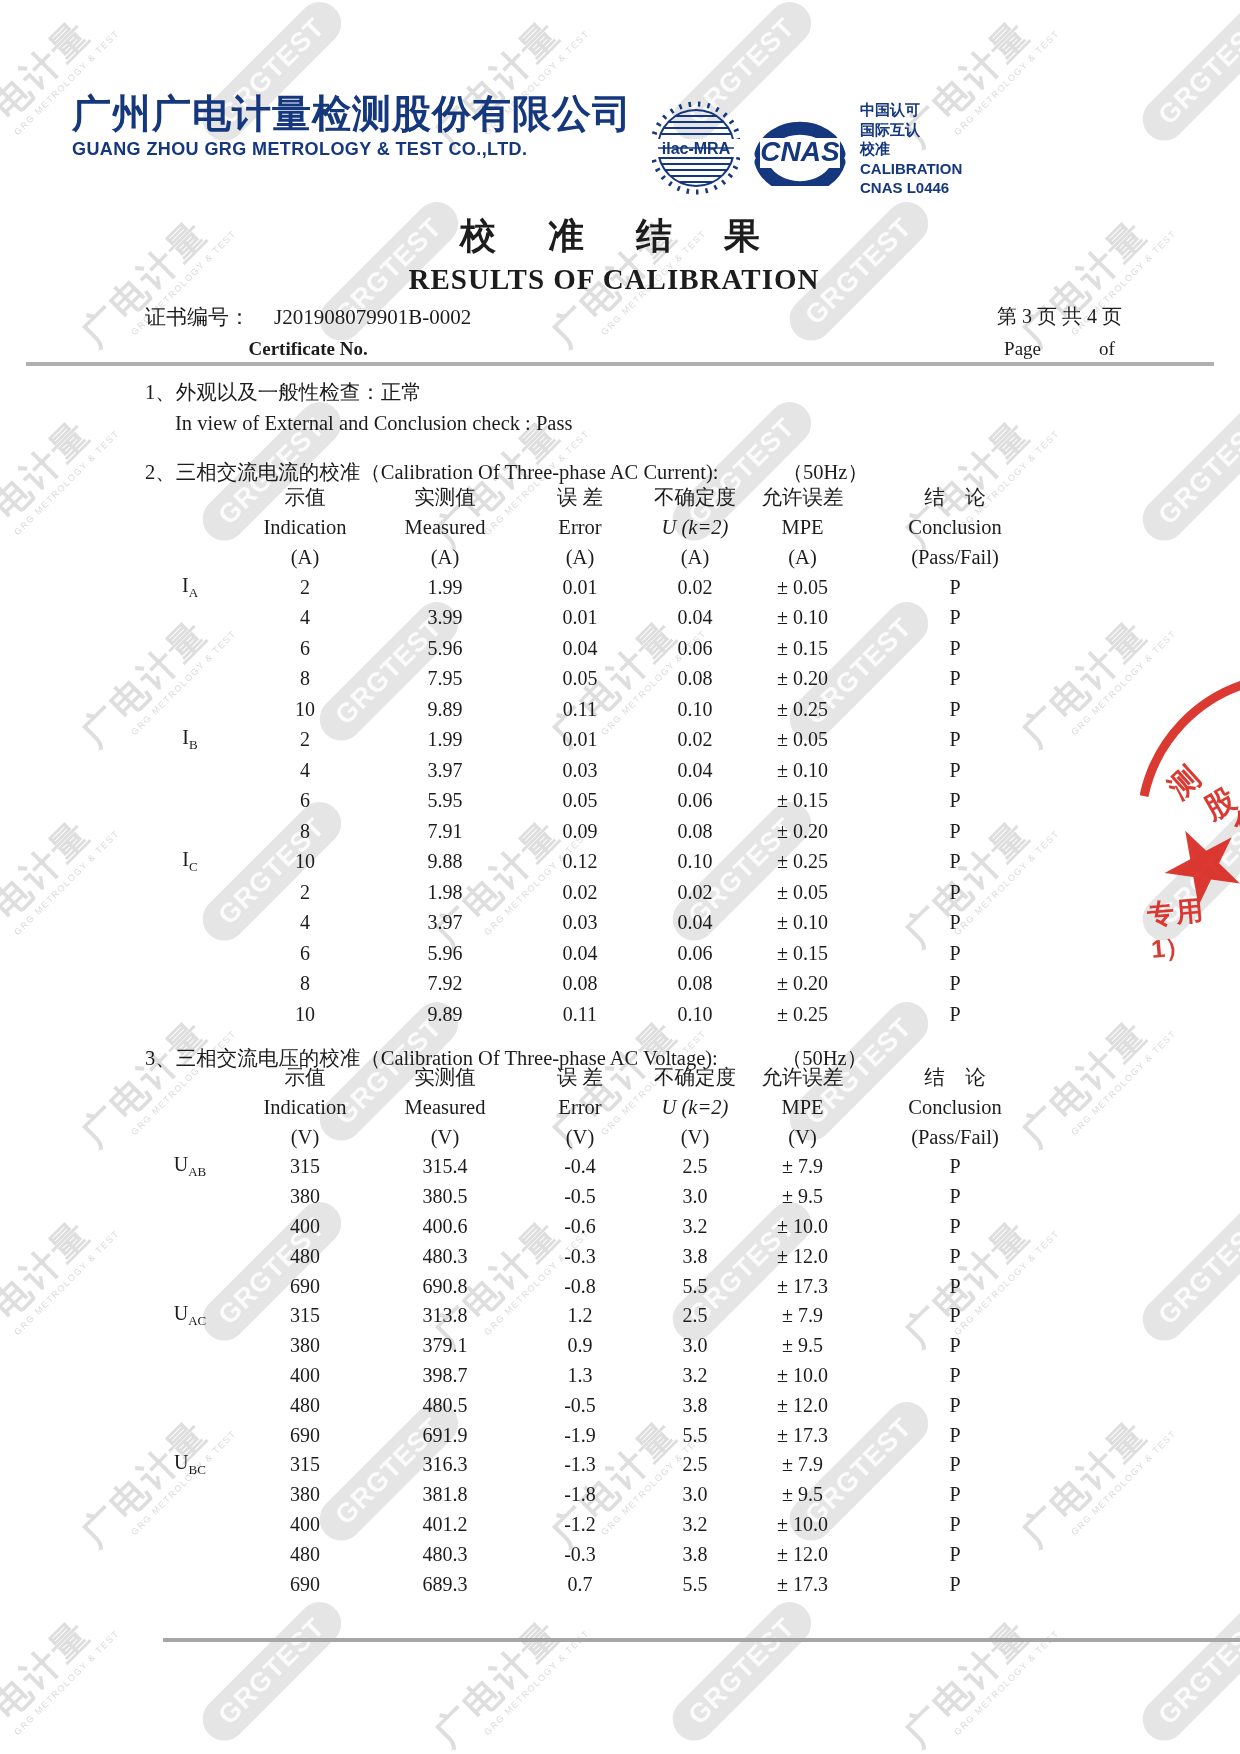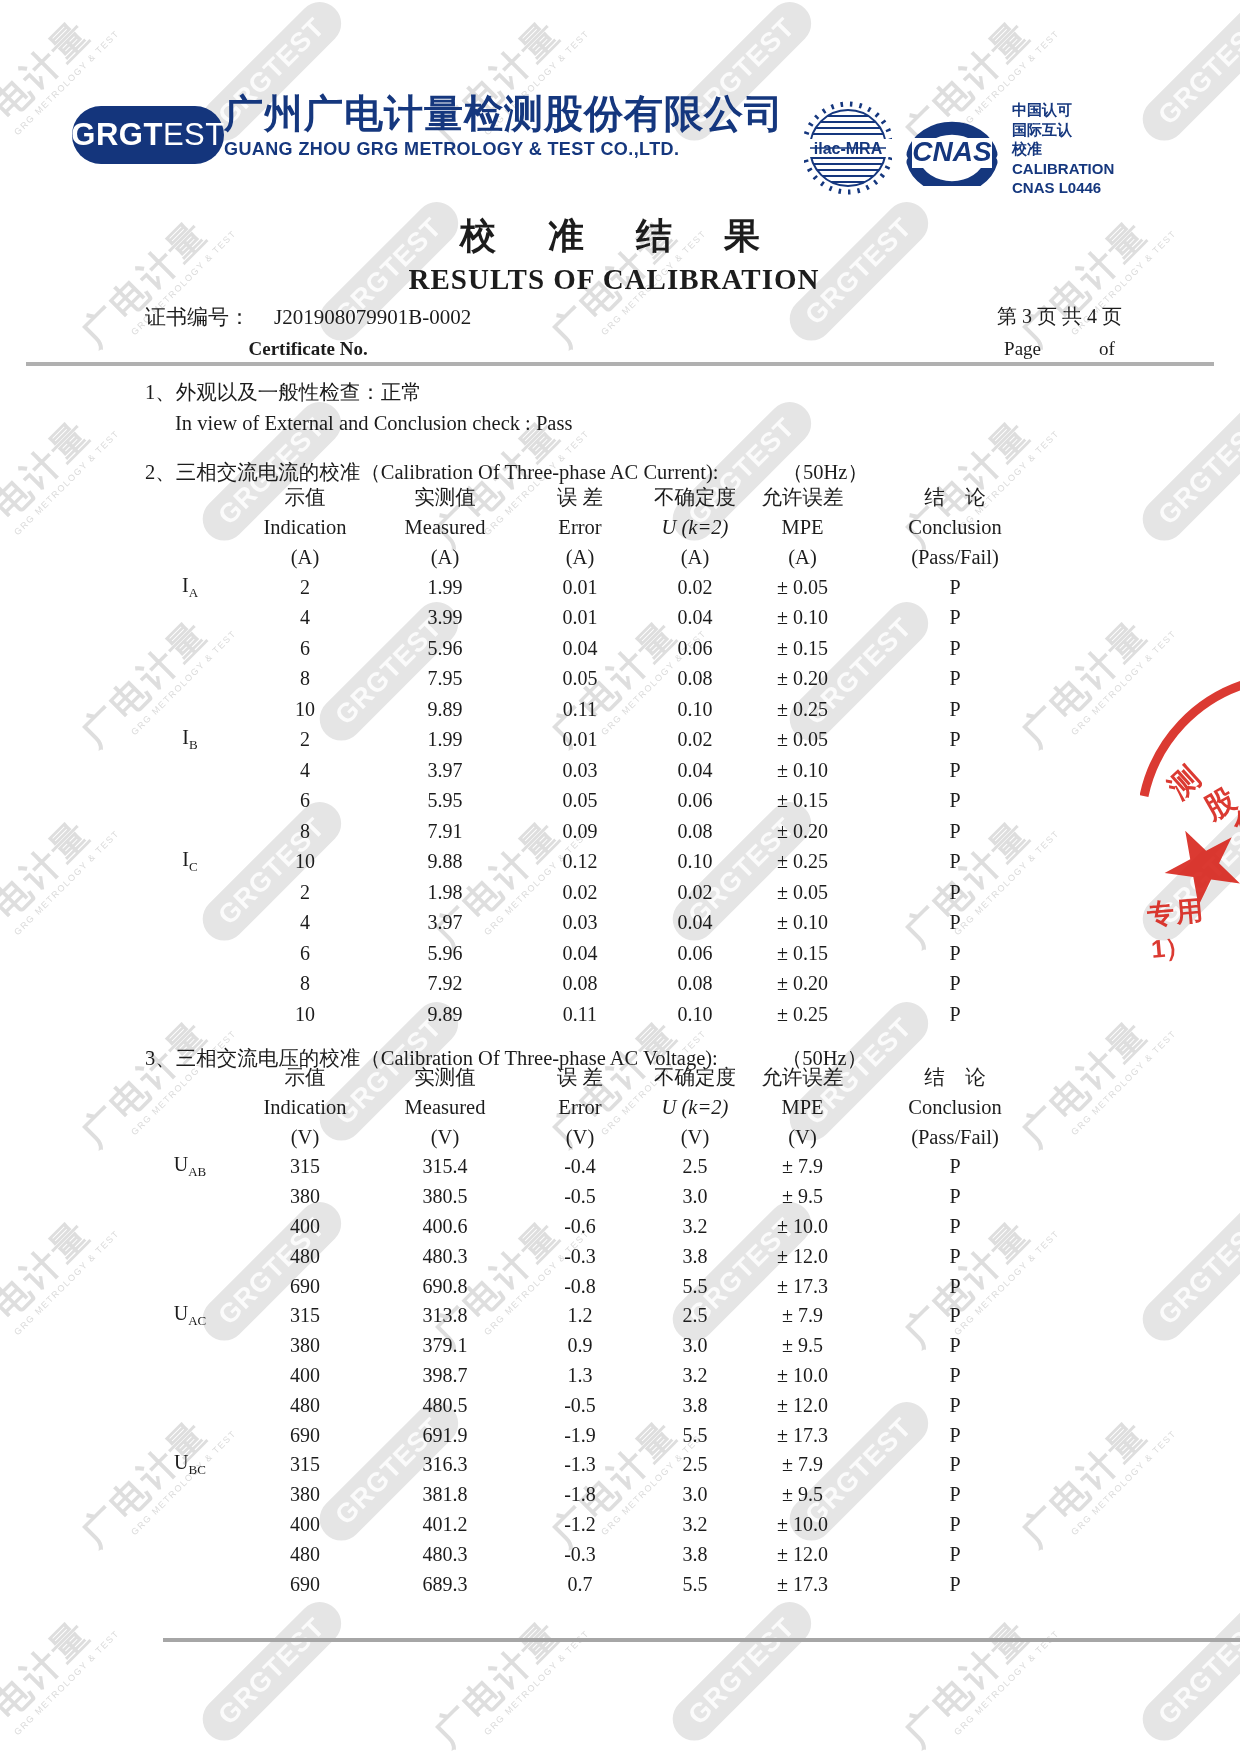--- a/index.html
+++ b/index.html
@@ -110,24 +110,20 @@
       <div class="wm" style="left: 183px; top: 1650px;"><span class="wm-pill">GRGTEST</span></div>
       <div class="wm" style="left: 418px; top: 1650px;"><span class="wm-cnwrap"><span class="wm-cn">广电计量</span><span class="wm-en">GRG METROLOGY &amp; TEST</span></span></div>
       <div class="wm" style="left: 653px; top: 1650px;"><span class="wm-pill">GRGTEST</span></div>
       <div class="wm" style="left: 888px; top: 1650px;"><span class="wm-cnwrap"><span class="wm-cn">广电计量</span><span class="wm-en">GRG METROLOGY &amp; TEST</span></span></div>
       <div class="wm" style="left: 1123px; top: 1650px;"><span class="wm-pill">GRGTEST</span></div>
     </div>
 
   <div class="content">
 
     <div class="hdr">
-      <div class="logo-pill">
-        <span>GRGT</span>
-          <span class="est">EST</span>
-      </div>
       <div class="company">
         <div class="company-cn">广州广电计量检测股份有限公司</div>
         <div class="company-en">GUANG  ZHOU GRG METROLOGY &amp; TEST CO.,LTD.</div>
       </div>
       <div class="marks">
 
         <svg width="88" height="106" viewBox="0 0 88 106">
           <defs>
               <clipPath id="globeClip">
                 <circle cx="44" cy="52" r="38"></circle>

